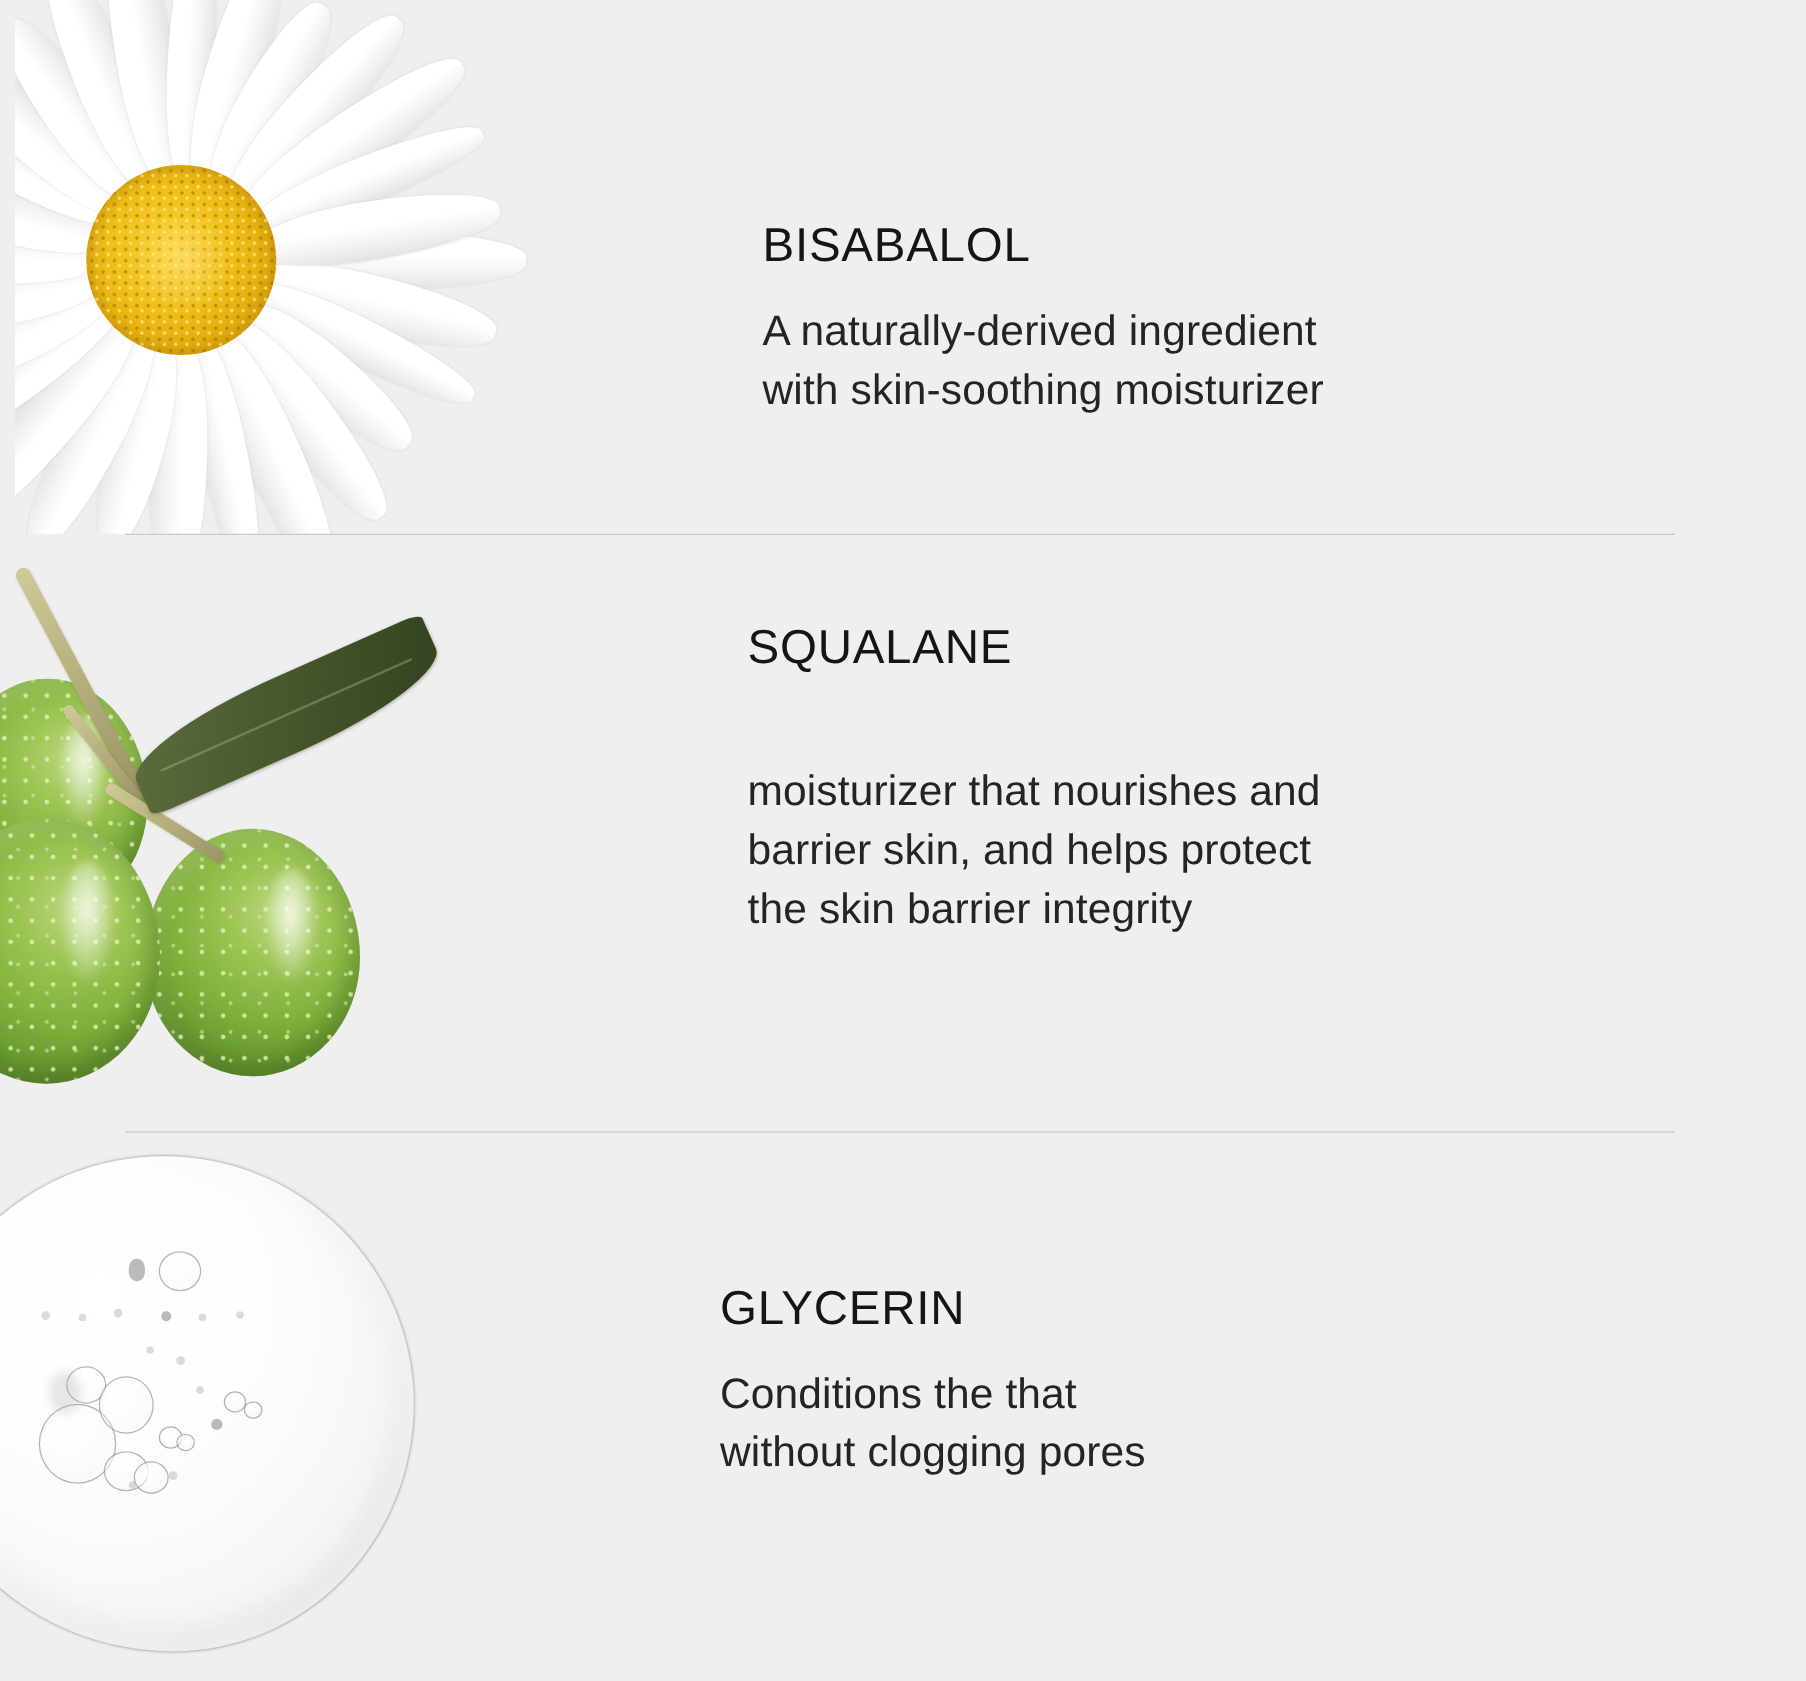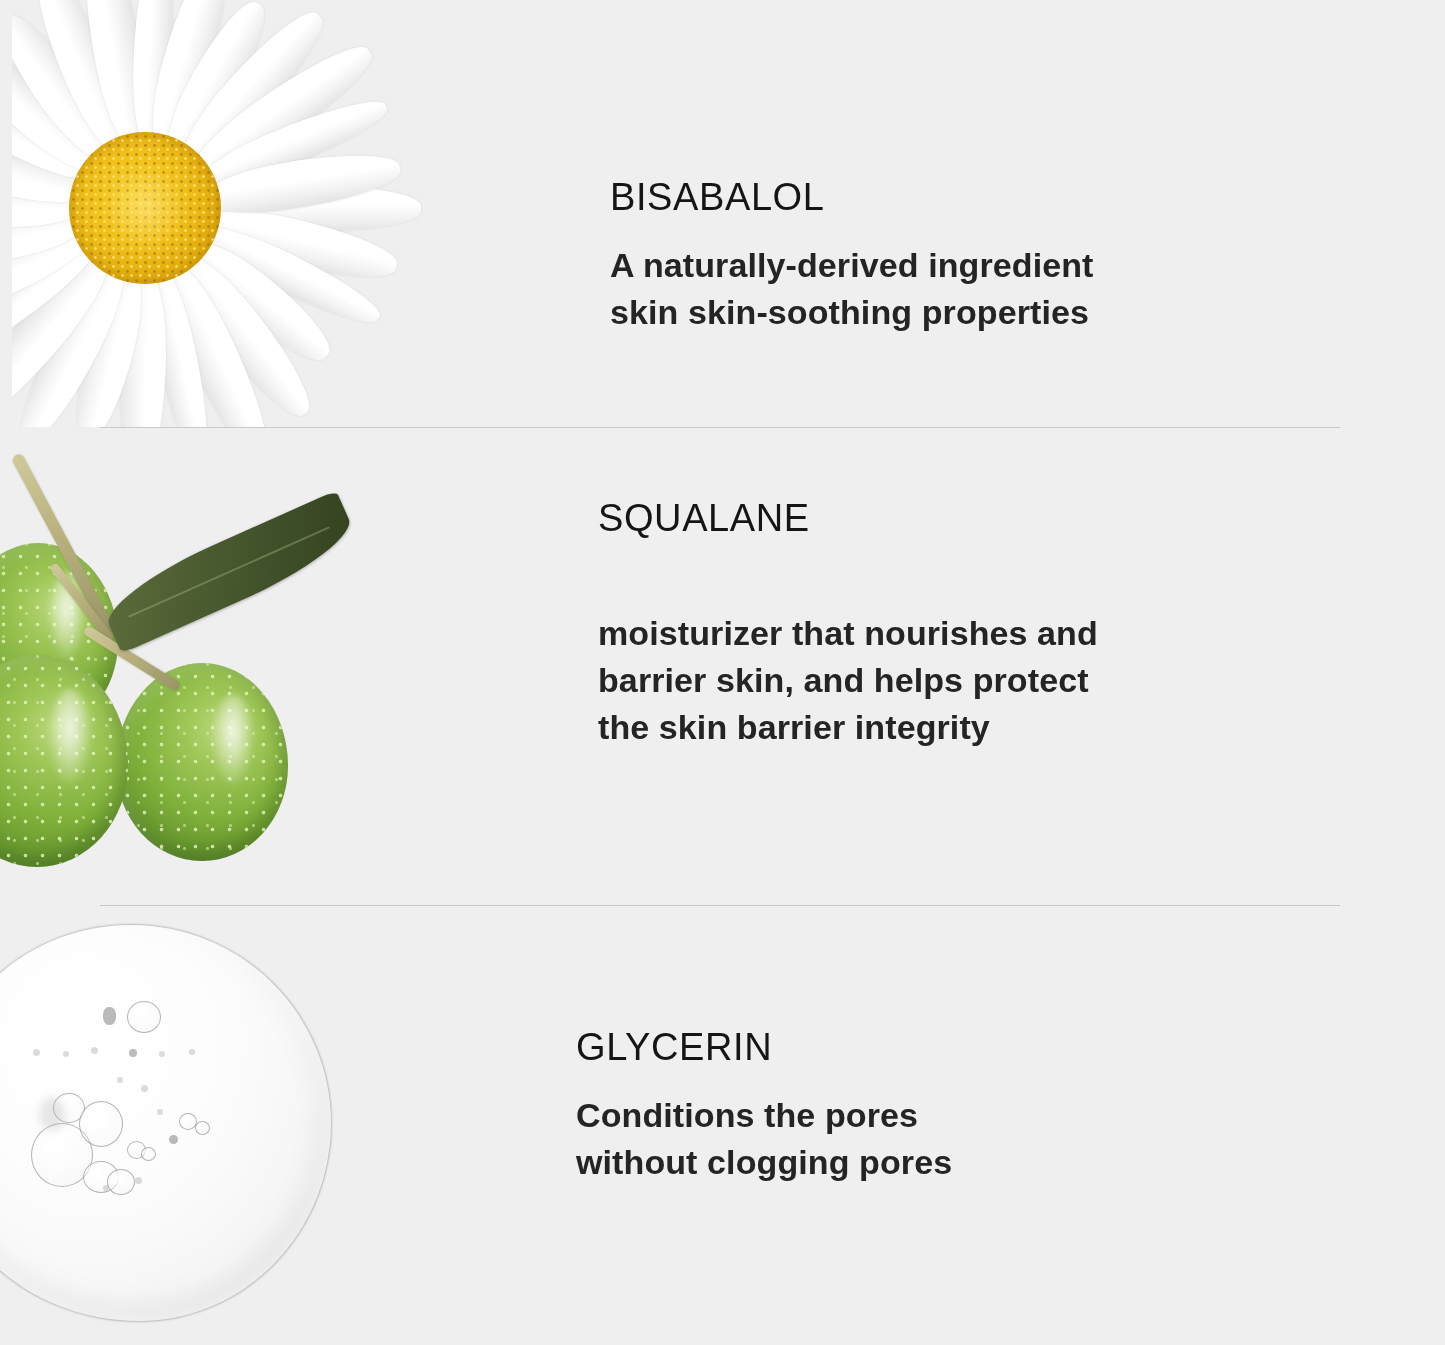--- a/index.html
+++ b/index.html
@@ -45,21 +45,21 @@
     font-weight: 400;
     letter-spacing: 0.6px;
     color: #151515;
     margin: 0 0 26px 0;
     line-height: 1.0;
     white-space: nowrap;
   }
   .ingredient-desc {
     font-family: "Liberation Sans", sans-serif;
     font-size: 34px;
-    font-weight: 700;
+    font-weight: 400;
     color: #242424;
     margin: 0;
     line-height: 1.38;
     letter-spacing: 0.1px;
   }
 
   
   .divider {
     position: absolute;
     left: 100px;
@@ -297,21 +297,21 @@
           <span class="petal long" style="transform:rotate(325deg) translateX(62px);"></span>
           <span class="petal thin" style="transform:rotate(338deg) translateX(64px);"></span>
           <span class="petal" style="transform:rotate(351deg) translateX(62px);"></span>
         </div>
         <div class="daisy-core"></div>
       </div>
     </div>
 
     <div class="row-text" style="left:598px; top:178px;">
       <h2 class="ingredient-title">BISABALOL</h2>
-      <p class="ingredient-desc"><span>A naturally-derived ingredient</span><br><span>skin skin-soothing properties</span></p>
+      <p class="ingredient-desc"><span>A naturally-derived ingredient</span><br><span>with skin-soothing moisturizer</span></p>
     </div>
 
   </section>
 
   <div class="divider" id="divider-1"></div>
 
   <section class="row" id="row-squalane">
 
     <div class="row-media">
       <div class="olive-scene">
@@ -364,18 +364,18 @@
         <span class="dot faint" style="left:226px; top:184px; width:6px; height:6px;"></span>
         <span class="dot faint" style="left:172px; top:260px; width:6px; height:6px;"></span>
         <span class="dot faint" style="left:204px; top:252px; width:7px; height:7px;"></span>
 
         <span class="dot faint" style="left:108px; top:172px; width:26px; height:34px; border-radius:50%; background:rgba(170,170,170,0.28); filter:blur(4px);"></span>
       </div>
     </div>
 
     <div class="row-text" style="left:576px; top:122px;">
       <h2 class="ingredient-title">GLYCERIN</h2>
-      <p class="ingredient-desc"><span>Conditions the pores</span><br><span>without clogging pores</span></p>
+      <p class="ingredient-desc"><span>Conditions the that</span><br><span>without clogging pores</span></p>
     </div>
 
   </section>
 
 </div>
 
 </body></html>

